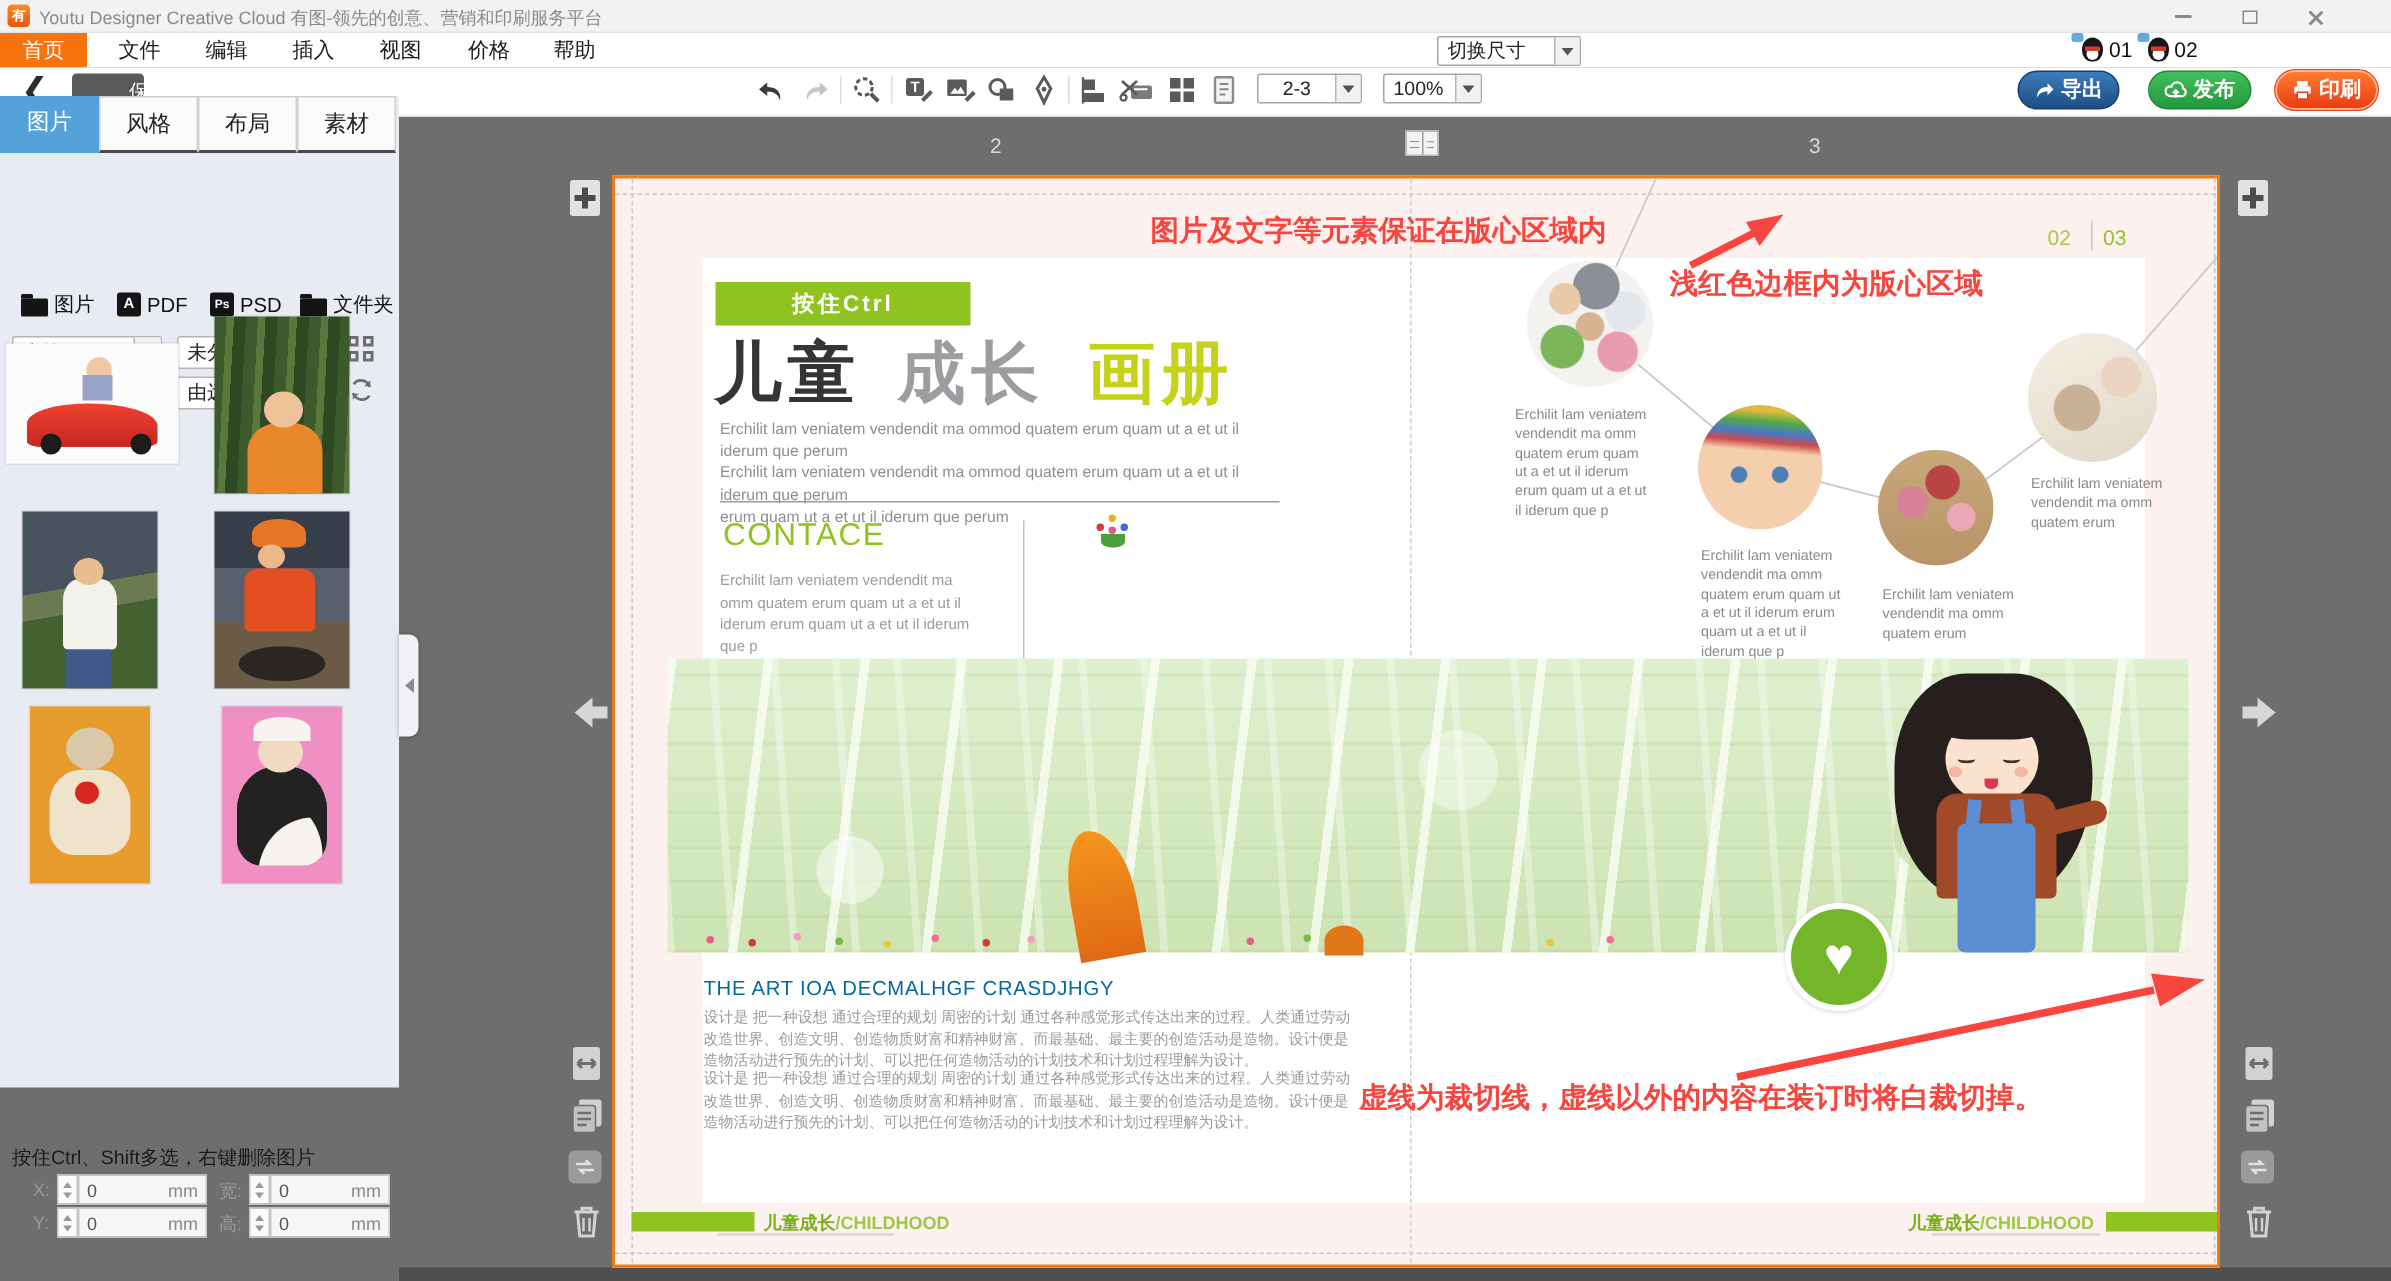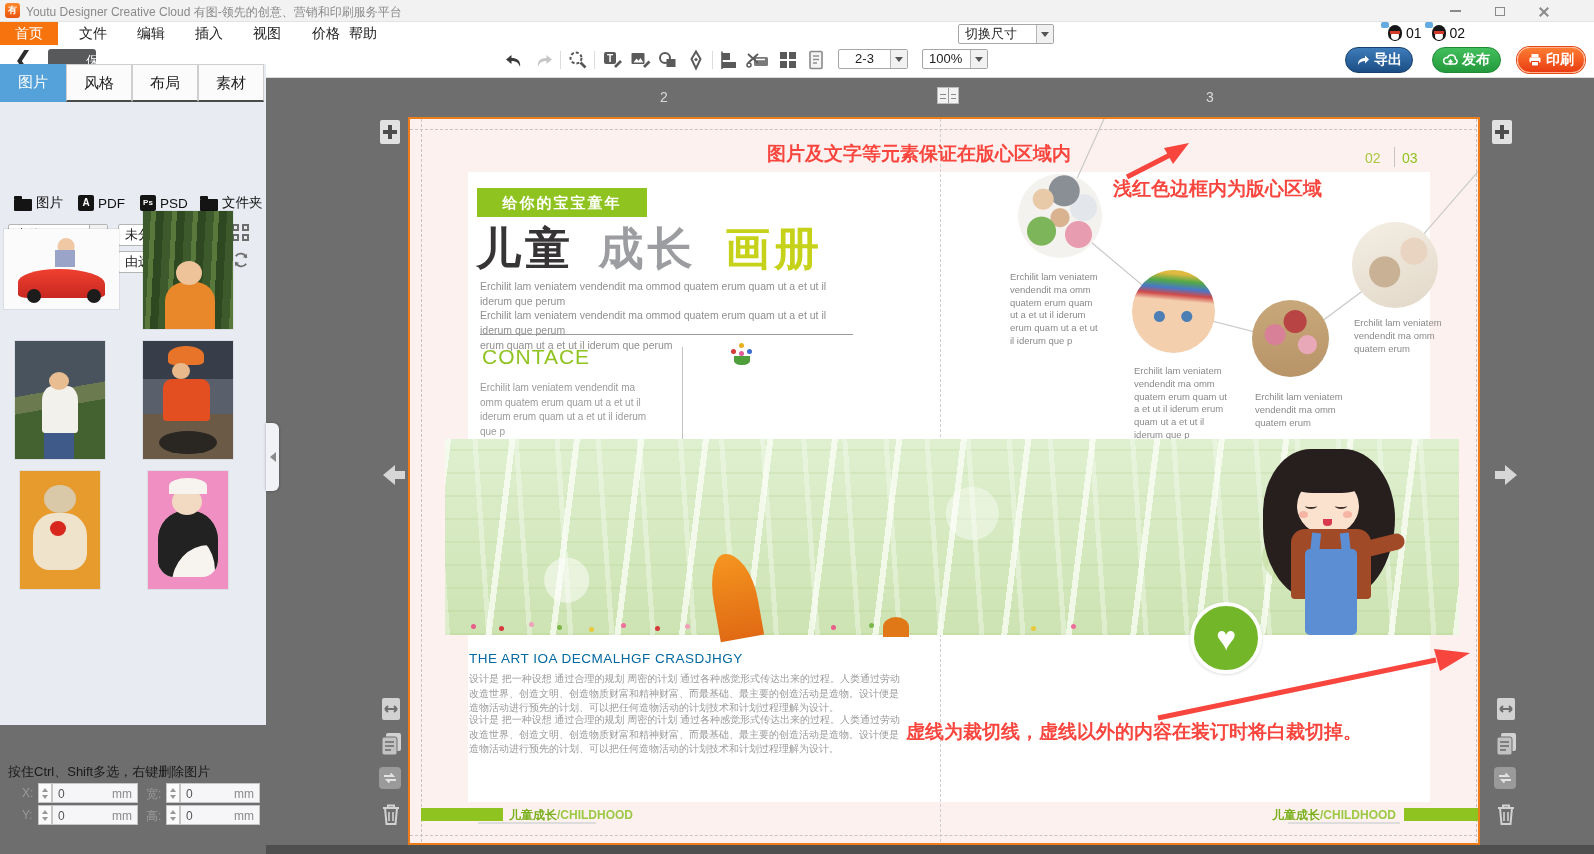--- a/index.html
+++ b/index.html
@@ -157,21 +157,21 @@
       </div>
   </div>
 
   <div class="menubar">
     <div class="menu-home">首页</div>
     <div class="menu-item" style="left:70px;">文件</div>
     <div class="menu-item" style="left:128px;">编辑</div>
     <div class="menu-item" style="left:186px;">插入</div>
     <div class="menu-item" style="left:244px;">视图</div>
     <div class="menu-item" style="left:303px;">价格</div>
-    <div class="menu-item" style="left:340px;">帮助</div>
+    <div class="menu-item" style="left:360px;">帮助</div>
     <div class="dd" style="left:958px; top:2px; width:96px;">
       <span class="dd-txt">切换尺寸</span>
       <span class="dd-btn">
           <i class="caret"></i>
         </span>
     </div>
     <div class="abs" style="left:1388px; top:3px; display:flex; align-items:center;">
       <span class="qq">
           <span class="qq-bubble"></span>
           <span class="qq-body"></span>
@@ -546,21 +546,21 @@
       <line x1="717" y1="58" x2="760" y2="36" stroke="#f8463f" stroke-width="5"></line>
       <polygon points="779,24 754,29 763,45" fill="#f8463f"></polygon>
       <line x1="748" y1="599" x2="1026" y2="541" stroke="#f8463f" stroke-width="5"></line>
       <polygon points="1060,534 1024,530 1030,552" fill="#f8463f"></polygon>
     </svg>
 
     <div class="folio" style="left:955px; color:#a9c83f;">02</div>
     <div class="folio-div"></div>
     <div class="folio" style="left:992px; color:#8fc31f;">03</div>
 
-    <div class="banner">给你的宝宝童年</div>
+    <div class="banner">按住Ctrl</div>
     <div class="bigtitle">
       <span style="color:#373435;">儿童</span>
       <span style="color:#9c9da0; margin-left:8px;">成长</span>
       <span style="color:#c6d21a; margin-left:12px;">画册</span>
     </div>
     <div class="intro">
       <div>Erchilit lam veniatem vendendit ma ommod quatem erum quam ut a et ut il iderum que perum</div>
       <div>Erchilit lam veniatem vendendit ma ommod quatem erum quam ut a et ut il iderum que perum</div>
       <div>erum quam ut a et ut il iderum que perum</div>
     </div>

